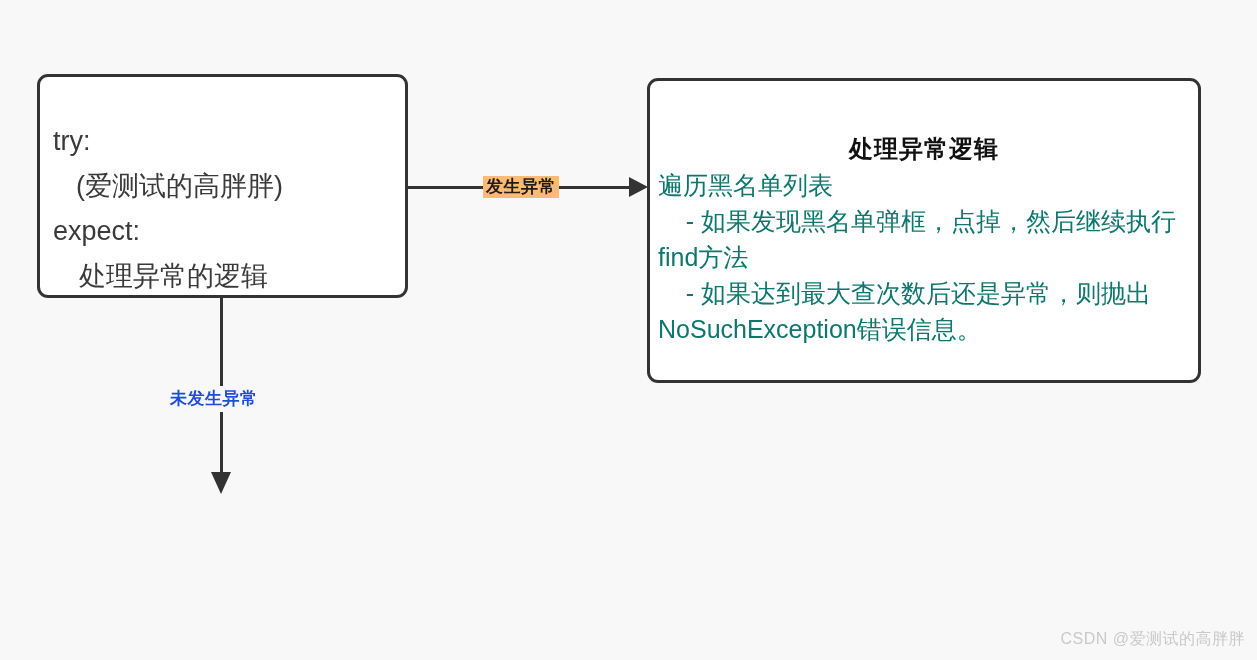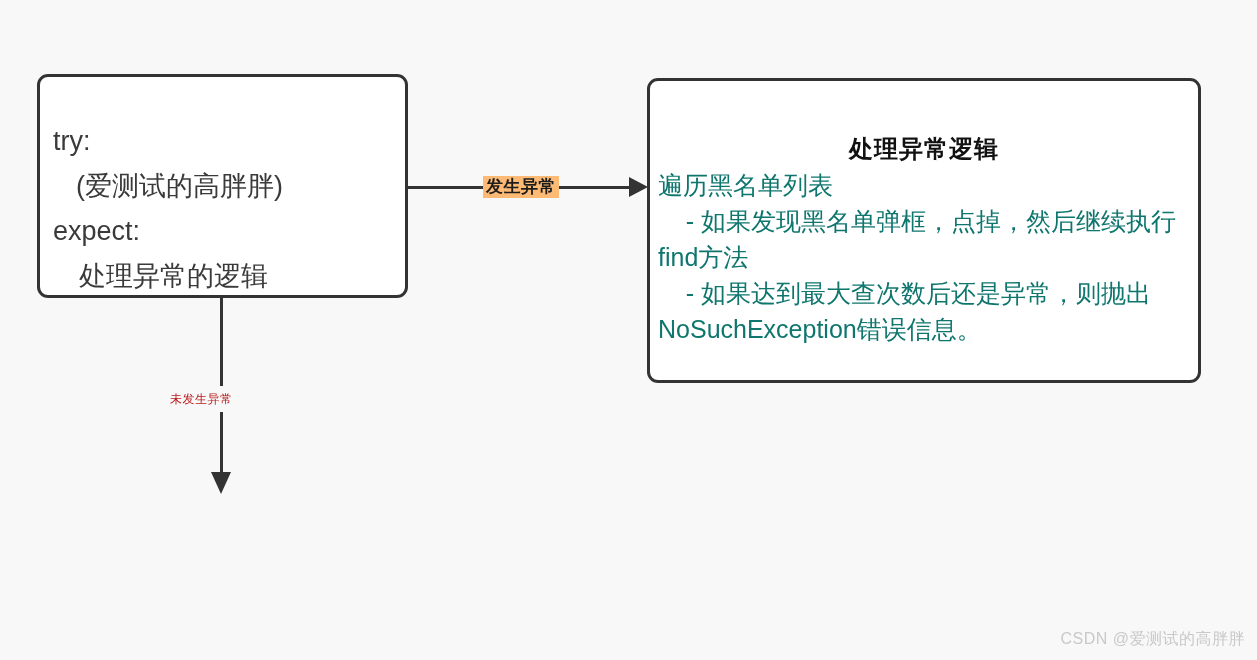--- a/index.html
+++ b/index.html
@@ -151,23 +151,23 @@
     border-left: 10px solid transparent;
     border-right: 10px solid transparent;
     border-top: 22px solid #333333;
   }
   .v-label {
     position: absolute;
     left: 166px;
     top: 386px;
     background: #f8f8f8;
     padding: 2px 4px;
-    font-size: 12px;
-    font-weight: normal;
-    color: #b91c1c;
+    font-size: 17px;
+    font-weight: bold;
+    color: #1d4ed8;
     letter-spacing: 0.5px;
     line-height: 22px;
   }
 
   
   #watermark {
     position: absolute;
     right: 12px;
     bottom: 10px;
     font-size: 16px;

